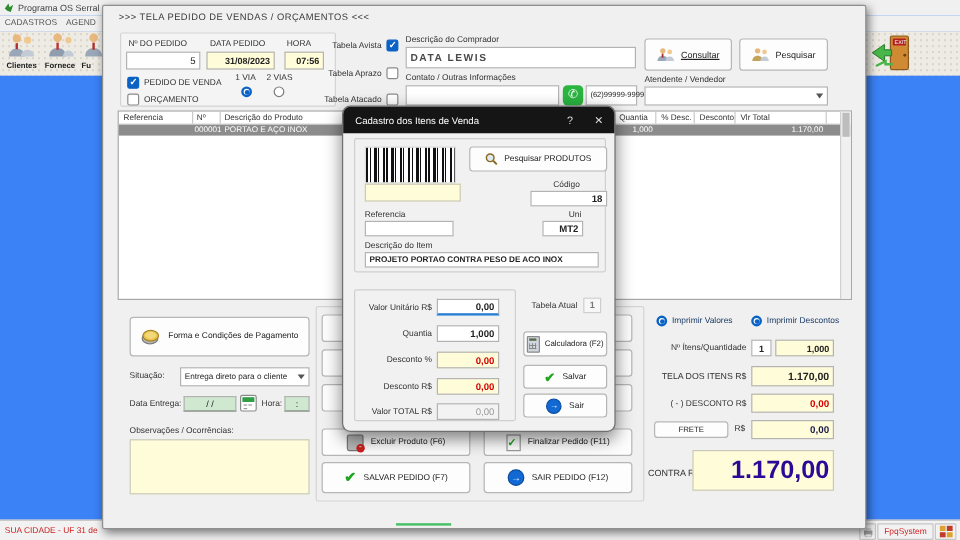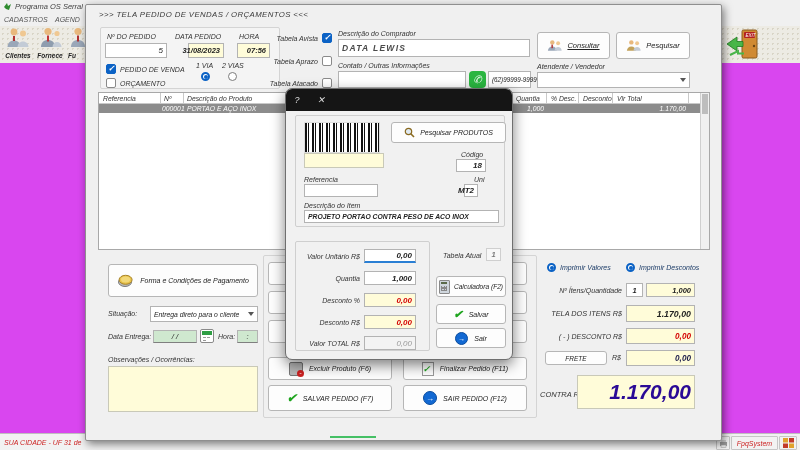--- a/index.html
+++ b/index.html
@@ -1,17 +1,17 @@
 <!DOCTYPE html>
 <html><head>
 <meta charset="utf-8">
 <style>
   html,body{margin:0;padding:0;background:#222;}
   #stage{position:relative;width:800px;height:450px;overflow:hidden;
-         font-family:"Liberation Sans",sans-serif;background:#d946ef;font-style:italic;}
+         font-family:"Liberation Sans",sans-serif;background:#3b82f6;}
   .abs{position:absolute;}
   .lbl{position:absolute;font-size:7px;color:#333;white-space:nowrap;line-height:1;}
   .inp{position:absolute;background:#fff;border:1px solid #b3b3b3;font-size:7.5px;color:#222;
        display:flex;align-items:center;padding:0 3px;white-space:nowrap;box-sizing:border-box;}
   .inp.yel{background:#fffcd9;}
   .inp.grn{background:#cfe8cf;}
   .inp.right{justify-content:flex-end;}
   .inp.bold{font-weight:bold;}
   .inp.red{color:#d40000;font-weight:bold;}
   .inp.dis{background:#f3f3f3;color:#9a9a9a;}
@@ -120,21 +120,21 @@
 
   <div class="abs" style="left:85px;top:4px;width:637px;height:437px;background:#f0f0f0;border:1px solid #8f8f8f;border-radius:2px;box-shadow:2px 3px 8px rgba(0,0,0,.5);box-sizing:border-box;"></div>
 
   <span class="lbl" style="left:99px;top:11px;font-size:7.8px;color:#3a3a3a;letter-spacing:.4px;">&gt;&gt;&gt;   TELA PEDIDO DE VENDAS / ORÇAMENTOS    &lt;&lt;&lt;</span>
 
   <div class="grp" style="left:100px;top:27px;width:180px;height:62px;background:#f4f4f4;"></div>
   <span class="lbl" style="left:107px;top:33px;">Nº DO PEDIDO</span>
   <span class="lbl" style="left:175px;top:33px;">DATA PEDIDO</span>
   <span class="lbl" style="left:239px;top:33px;">HORA</span>
   <div class="inp right" style="left:105px;top:43px;width:62px;height:15px;font-size:8px;">5</div>
-  <div class="inp yel bold right" style="left:188px;top:43px;width:36px;height:15px;padding-left:14px;">31/08/2023</div>
+  <div class="inp yel bold right" style="left:172px;top:43px;width:57px;height:15px;padding-left:14px;">31/08/2023</div>
   <div class="inp yel bold right" style="left:237px;top:43px;width:33px;height:15px;">07:56</div>
   <span class="chk on" style="left:106px;top:64px;"></span>
   <span class="lbl" style="left:120px;top:66px;">PEDIDO DE VENDA</span>
   <span class="chk" style="left:106px;top:78px;"></span>
   <span class="lbl" style="left:120px;top:80px;">ORÇAMENTO</span>
   <span class="lbl" style="left:196px;top:62px;">1 VIA</span>
   <span class="lbl" style="left:222px;top:62px;">2 VIAS</span>
   <span class="rad on" style="left:201px;top:72px;"></span>
   <span class="rad" style="left:228px;top:72px;"></span>
 
@@ -288,40 +288,41 @@
   <span class="lbl" style="left:612px;top:354px;">R$</span>
   <div class="inp yel bold right" style="left:626px;top:350px;width:69px;height:16px;font-size:8.2px;color:#1a1a4a;">0,00</div>
 
   <span class="lbl" style="left:540px;top:391px;font-size:7.5px;">CONTRA R$</span>
   <div class="inp yel right" style="left:577px;top:375px;width:118px;height:34px;font-size:21px;font-weight:bold;color:#2a0a96;border-color:#c9c9b8;">1.170,00</div>
 
   <div class="abs" style="left:330px;top:436px;width:46px;height:2px;background:#45c065;"></div>
 
   <div class="abs" style="left:285px;top:88px;width:228px;height:272px;background:#f1f1f1;border:1px solid #6f6f6f;border-radius:7px;box-shadow:0 5px 14px rgba(0,0,0,.5);box-sizing:border-box;">
     <div style="position:absolute;left:0;top:0;width:100%;height:22px;background:#151515;border-radius:6px 6px 0 0;display:flex;align-items:center;">
+      <span style="color:#fff;font-size:8px;margin-left:10px;flex:1;">Cadastro dos Itens de Venda</span>
       <span style="color:#ddd;font-size:9px;width:22px;text-align:center;">?</span>
       <span style="color:#ddd;font-size:9px;width:26px;text-align:center;">✕</span>
     </div>
 
     <div class="grp" style="left:9px;top:26px;width:210px;height:112px;border-color:#cfcfcf;"></div>
     <div class="abs barcode" style="left:18px;top:33px;width:74px;height:29px;border:1px solid #ddd;"></div>
     <div class="inp yel" style="left:18px;top:64px;width:80px;height:15px;border-color:#c9c9b8;"></div>
     <div class="btn" style="left:105px;top:33px;width:115px;height:21px;gap:5px;">
       <svg width="11" height="11" viewBox="0 0 11 11">
           <circle cx="4.5" cy="4.5" r="3.2" fill="#dfe9f2" stroke="#8a6a20" stroke-width="1.2"></circle>
           <line x1="7" y1="7" x2="10" y2="10" stroke="#8a6a20" stroke-width="1.6"></line>
         </svg>
       <span>Pesquisar PRODUTOS</span>
     </div>
     <span class="lbl" style="left:175px;top:62px;">Código</span>
-    <div class="inp bold right" style="left:170px;top:70px;width:30px;height:13px;font-size:8px;">18</div>
+    <div class="inp bold right" style="left:156px;top:70px;width:64px;height:13px;font-size:8px;">18</div>
     <span class="lbl" style="left:18px;top:87px;">Referencia</span>
     <div class="inp" style="left:18px;top:95px;width:74px;height:13px;"></div>
     <span class="lbl" style="left:188px;top:87px;">Uni</span>
-    <div class="inp bold right" style="left:178px;top:95px;width:14px;height:13px;font-size:8px;">MT2</div>
+    <div class="inp bold right" style="left:166px;top:95px;width:34px;height:13px;font-size:8px;">MT2</div>
     <span class="lbl" style="left:18px;top:113px;">Descrição do Item</span>
     <div class="inp bold" style="left:18px;top:121px;width:195px;height:13px;font-size:6.8px;">PROJETO PORTAO CONTRA PESO DE ACO INOX</div>
 
     <div class="grp" style="left:9px;top:152px;width:135px;height:110px;border-color:#cfcfcf;"></div>
     <span class="lbl" style="left:14px;top:164px;width:60px;text-align:right;">Valor Unitário R$</span>
     <div class="inp bold right" style="left:78px;top:160px;width:52px;height:14px;font-size:8px;border-bottom:2px solid #2a7fd4;">0,00</div>
     <span class="lbl" style="left:14px;top:186px;width:60px;text-align:right;">Quantia</span>
     <div class="inp bold right" style="left:78px;top:182px;width:52px;height:14px;font-size:8px;">1,000</div>
     <span class="lbl" style="left:14px;top:208px;width:60px;text-align:right;">Desconto %</span>
     <div class="inp yel red right" style="left:78px;top:204px;width:52px;height:14px;font-size:8px;">0,00</div>

